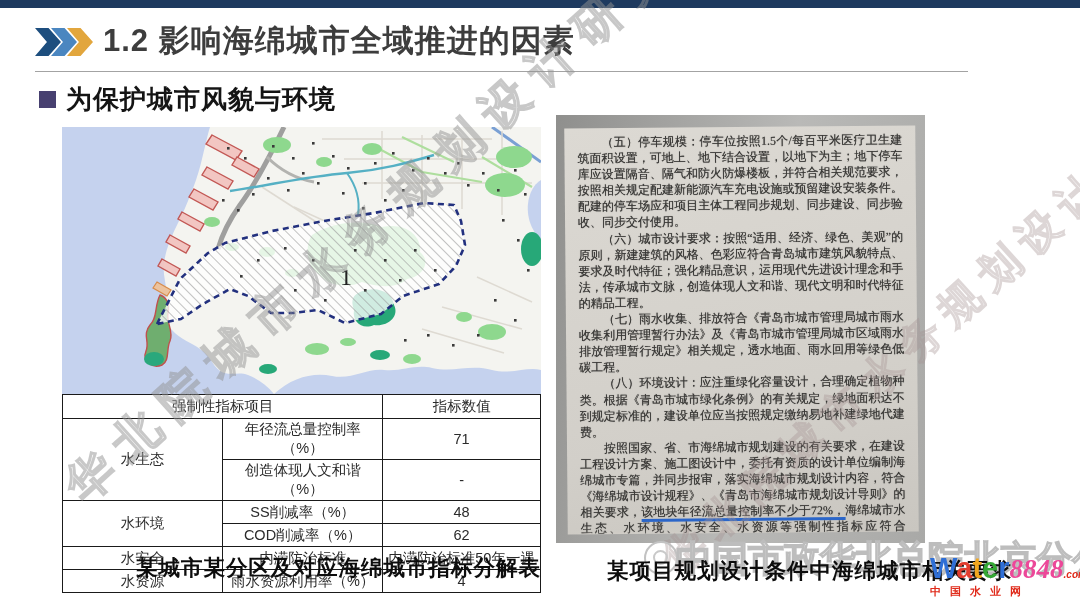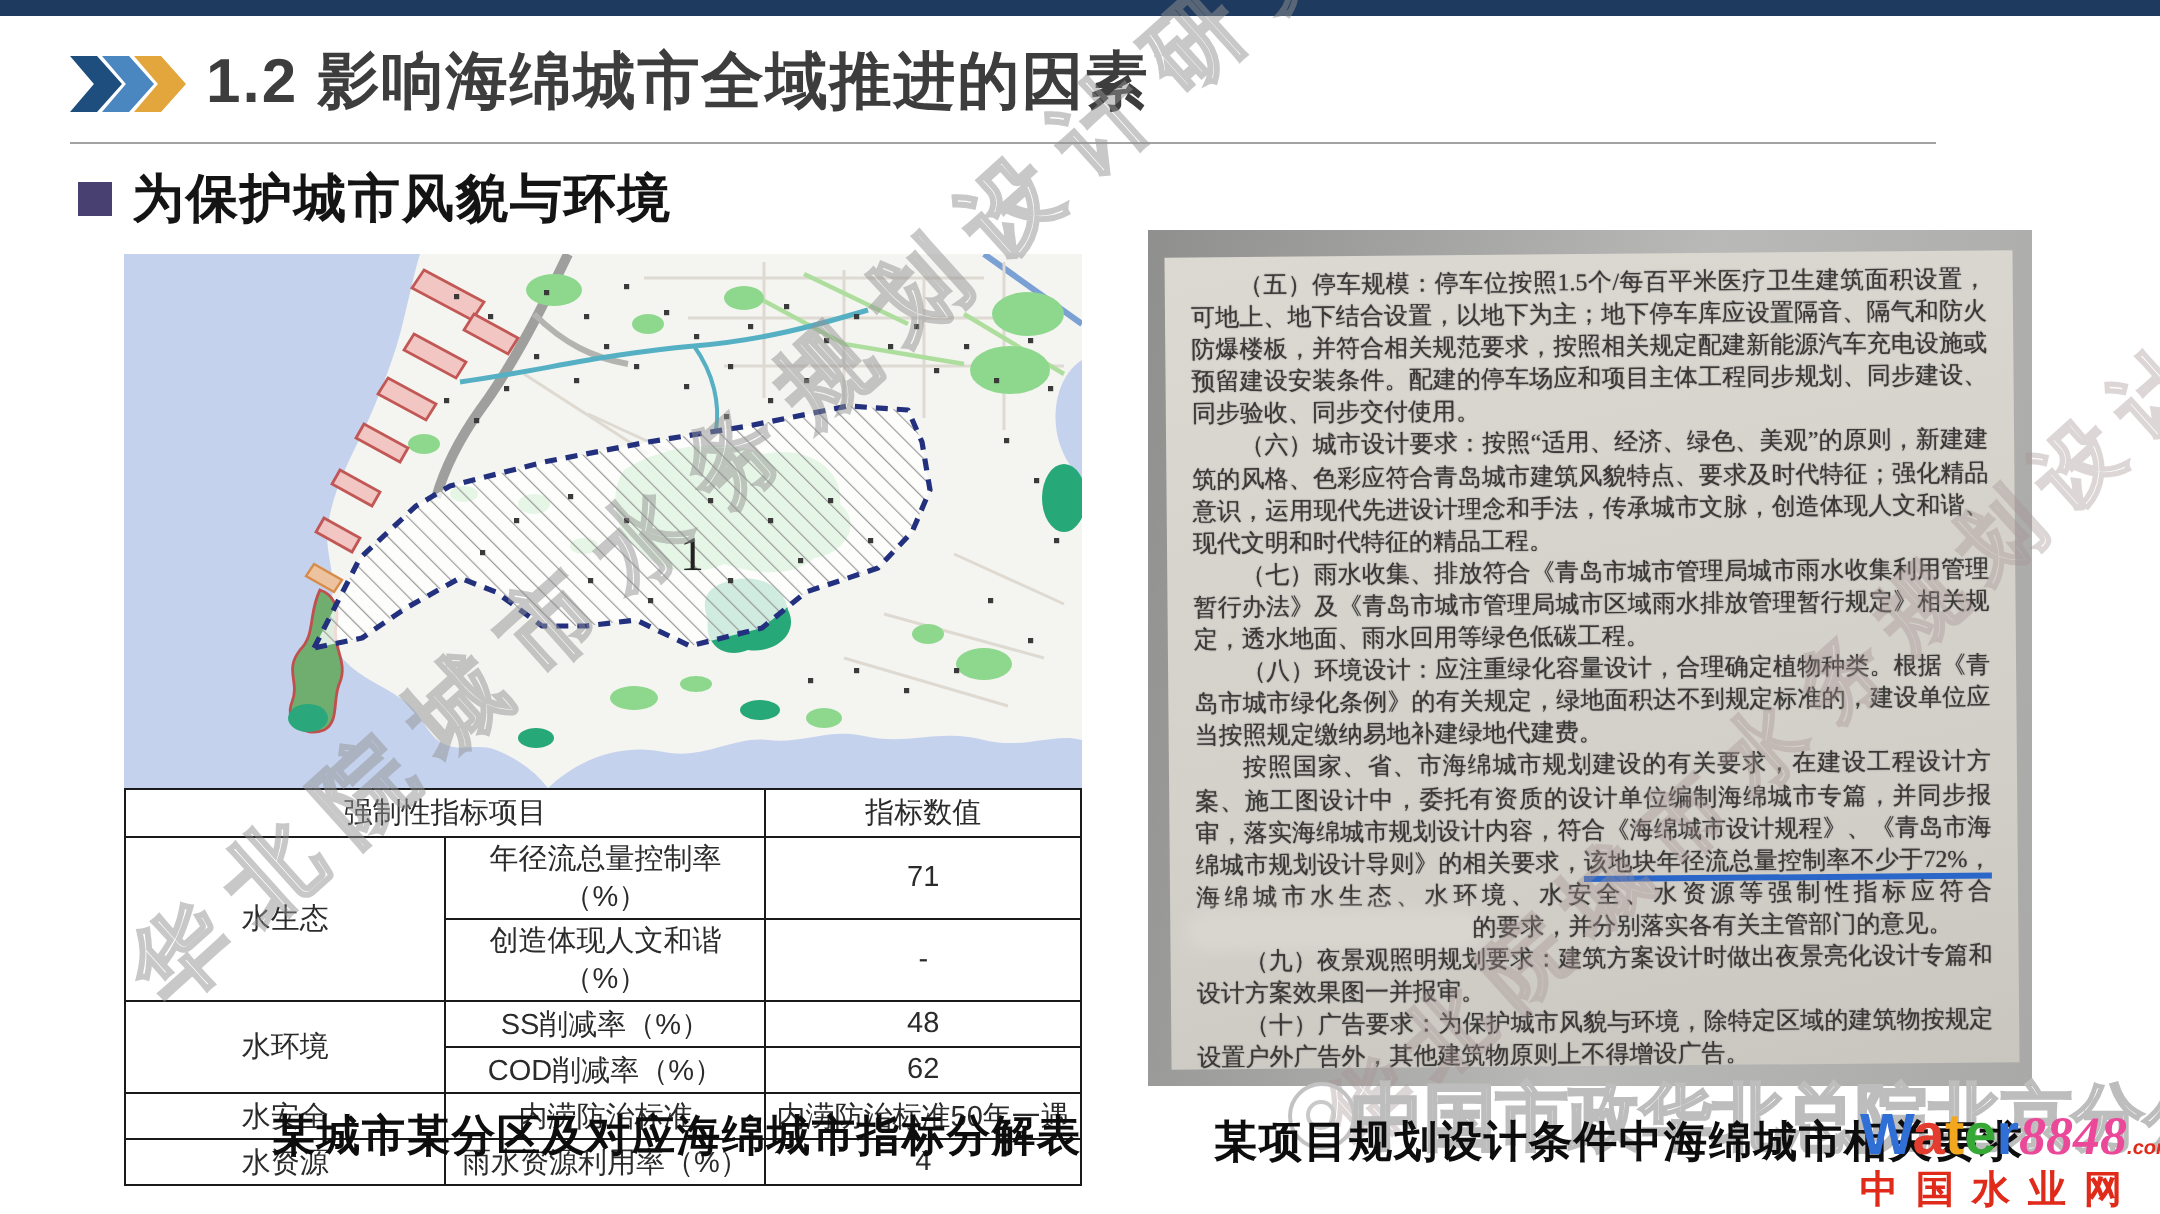--- a/index.html
+++ b/index.html
@@ -27,21 +27,21 @@
   table.ind{border-collapse:collapse;width:100%;background:rgba(255,255,255,0.93);
         font-size:14.5px;color:#2b2b2b;}
   table.ind td,table.ind th{border:1.6px solid #1a1a1a;text-align:center;padding:1px 2px;
         height:20px;font-weight:400;}
   table.ind th{height:21px;}
   .cap{position:absolute;font-size:21.5px;font-weight:700;color:#0d0d0d;text-align:right;
         letter-spacing:1px;z-index:6;white-space:nowrap;}
   .cap-left{left:62px;top:553px;width:479px;}
   .cap-right{left:574px;top:556px;width:438px;}
   
-  .photo{position:absolute;left:574px;top:115px;width:442px;height:428px;z-index:2;
+  .photo{position:absolute;left:556px;top:115px;width:369px;height:428px;z-index:2;
         background:linear-gradient(100deg,#8f8f8d 0%,#b9b9b7 55%,#a9a9a7 100%);}
   .paper{position:absolute;left:10px;top:12px;right:8px;bottom:10px;overflow:hidden;
         background:linear-gradient(168deg,#dcd9d3 0%,#d2cfc9 70%,#c9c6c0 100%);
         transform:rotate(-0.5deg);padding:6px 13px 0 13px;box-sizing:border-box;}
   .paper p{margin:0;font-family:"Liberation Serif",serif;font-size:12px;line-height:16.1px;
         color:#3a3937;text-align:justify;text-indent:2em;
         text-shadow:0 0 0.7px rgba(58,57,55,0.85);}
   .ul-blue{border-bottom:3.5px solid #2b66c9;}
   .redact{display:inline-block;width:138px;height:10px;background:#d9d6d0;border-radius:5px;
         box-shadow:0 0 7px 5px #d9d6d0;vertical-align:middle;}
@@ -59,21 +59,21 @@
   .wm-ring{position:absolute;left:644px;top:541px;width:30px;height:30px;border-radius:50%;
         border:2.5px solid #c2c2c2;z-index:5;}
   .wm-ring::after{content:"";position:absolute;left:7px;top:7px;width:11px;height:11px;
         border-radius:50%;border:2px solid #c9c9c9;}
   .logo{position:absolute;left:930px;top:554px;width:150px;z-index:7;line-height:1;}
   .logo .row1{font-size:29px;font-weight:700;white-space:nowrap;}
   .logo .w1{color:#2f6fd6;}.logo .w2{color:#e23d2e;}.logo .w3{color:#f2a71f;}
   .logo .w4{color:#35a835;}.logo .w5{color:#2f6fd6;}
   .logo .num{font-family:"Liberation Serif",serif;font-style:italic;color:#ec4899;font-size:27px;}
   .logo .com{font-size:10px;color:#e02a1a;font-style:italic;}
-  .logo .row2{margin-top:3px;font-size:19px;font-weight:700;color:#e02a1a;
+  .logo .row2{margin-top:3px;font-size:11px;font-weight:700;color:#e02a1a;
         letter-spacing:9px;white-space:nowrap;font-family:Liberation Serif, serif;}
 </style>
 </head>
 <body>
 
 <div id="stage">
 
   <div class="topbar"></div>
   <div class="chevrons">
     <div class="chev c1"></div>

